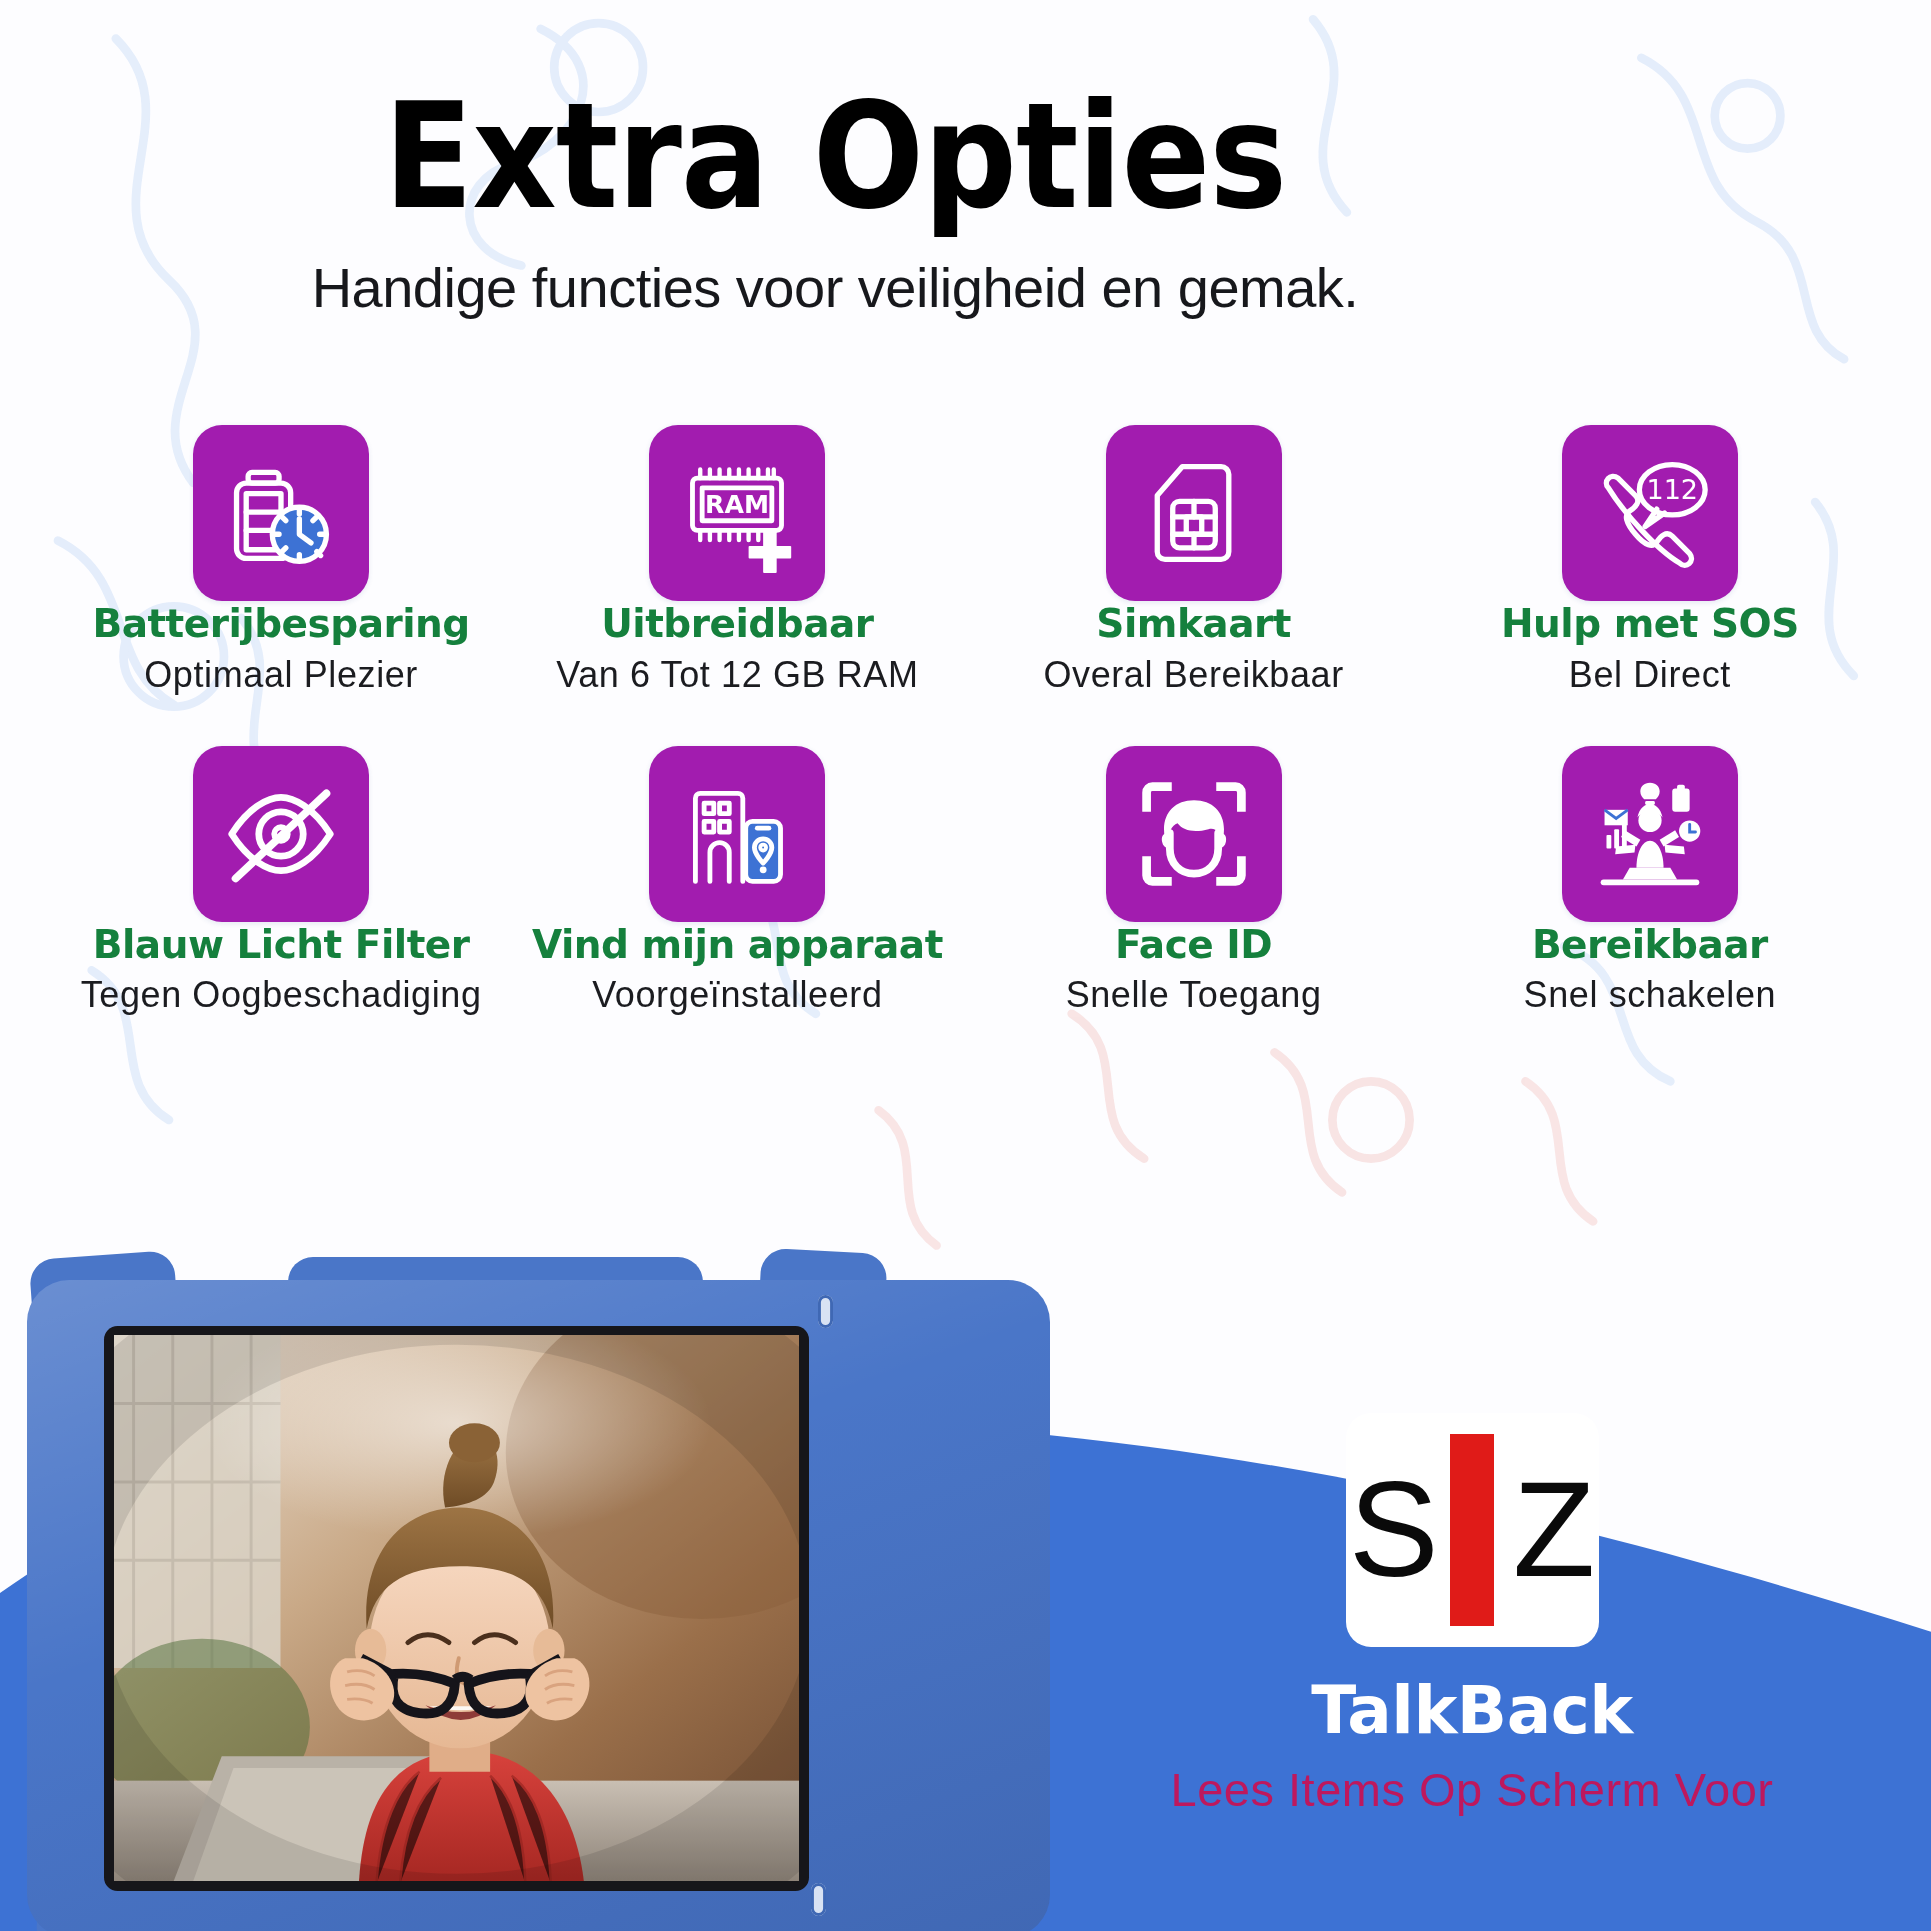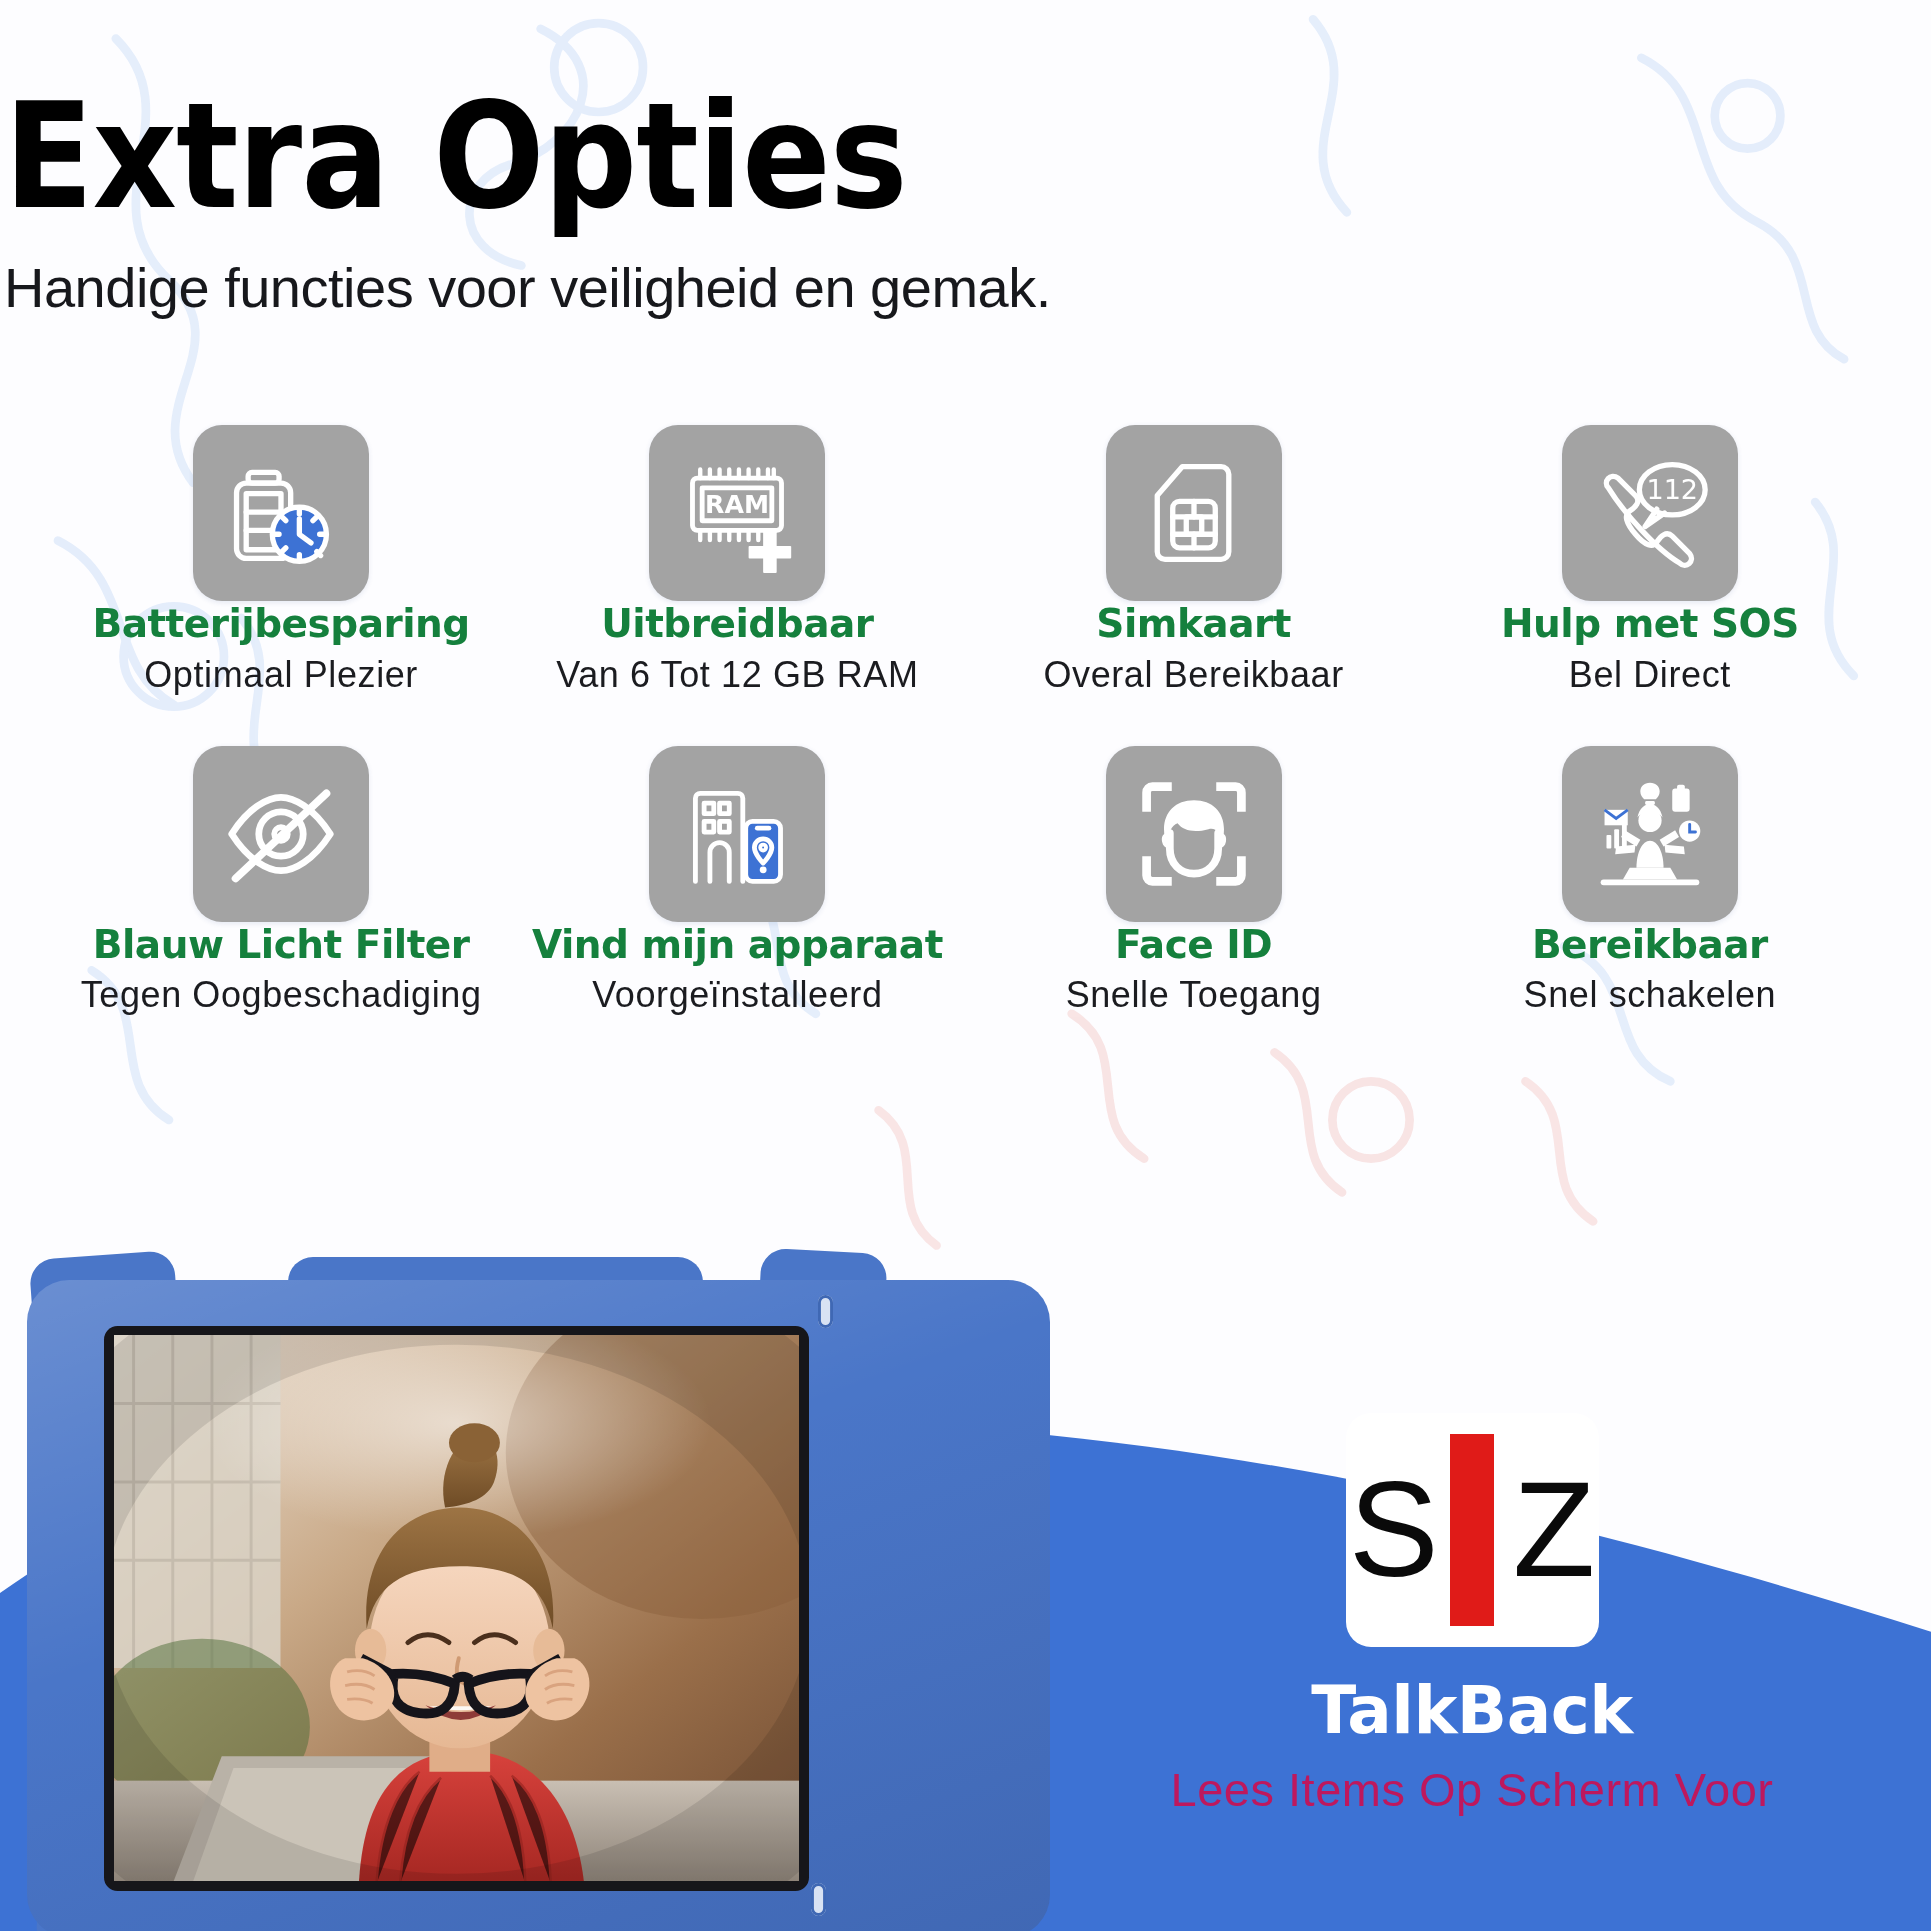--- a/index.html
+++ b/index.html
@@ -19,21 +19,22 @@
   
   .doodles {
     position: absolute; inset: 0;
     pointer-events: none;
     z-index: 0;
   }
 
   
   .header {
     position: absolute;
-    top: 83px; left: 4px; width: 1638px;
+    top: 83px; left: 16px; width: 1638px;
+    text-align: center;
     z-index: 5;
   }
   .title {
     font-family: "DejaVu Sans", sans-serif;
     font-weight: 700;
     font-size: 131px;
     line-height: 1.0;
     letter-spacing: -1px;
     color: #000000;
     transform: scaleY(1.12);
@@ -60,21 +61,21 @@
   }
   .feature {
     display: flex;
     flex-direction: column;
     align-items: center;
     text-align: center;
   }
   .tile {
     width: 176px; height: 176px;
     border-radius: 29px;
-    background: #a3a3a3;
+    background: #a21caf;
     display: flex;
     align-items: center;
     justify-content: center;
     box-shadow: 0 1.9px 4.8px rgba(40,70,140,.10);
   }
   .tile svg { display: block; }
   .f-title {
     font-family: "DejaVu Sans", sans-serif;
     font-weight: 700;
     font-size: 39px;

